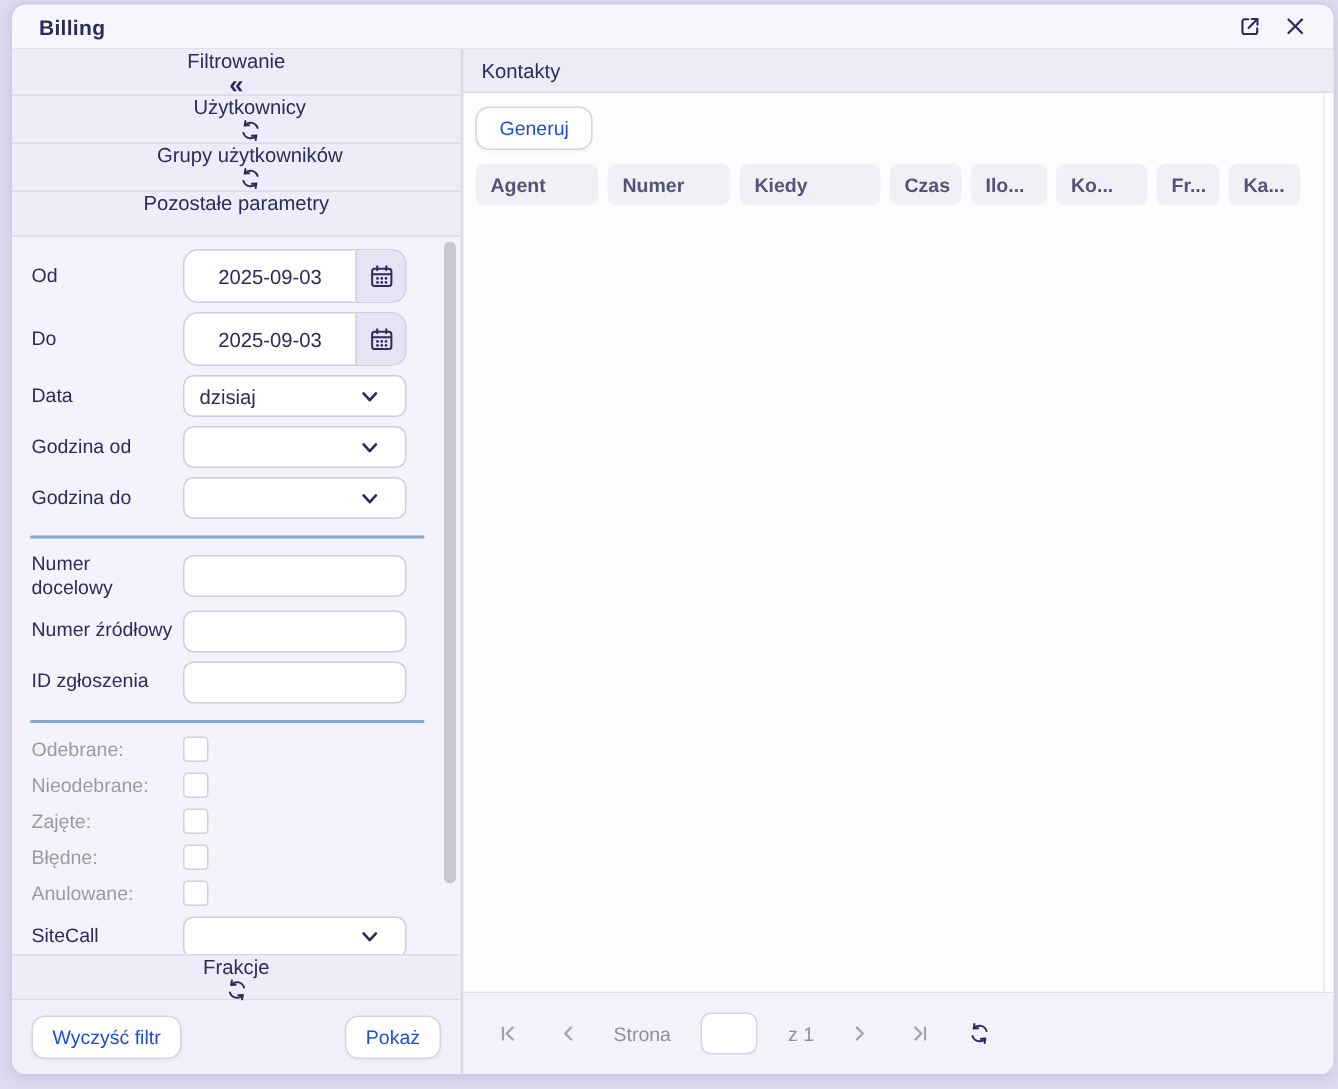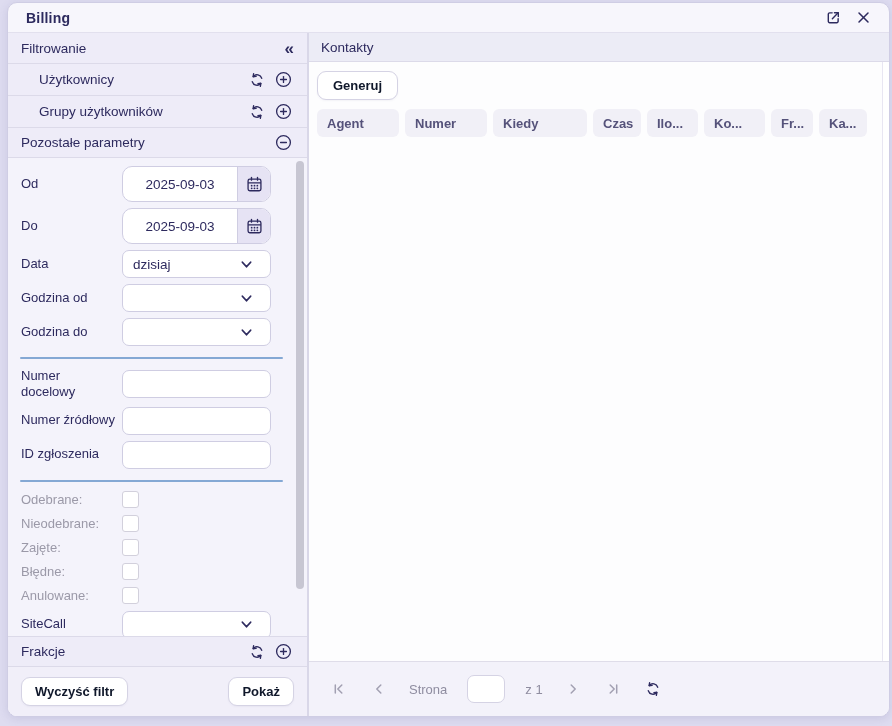--- a/index.html
+++ b/index.html
@@ -31,21 +31,21 @@
   .winbtn + .winbtn { margin-left: 6px; }
   
   .body { flex: 1; display: flex; min-height: 0; }
   .sidebar {
     width: 301px; flex: 0 0 301px; display: flex; flex-direction: column;
     border-right: 2px solid #d9d7e8; background: #f4f3fb; min-height: 0;
   }
   .secrow {
     display: flex; align-items: center; padding: 0 13px;
     background: #eeecf8; border-bottom: 1px solid #dcdae9;
-    font-size: 13.5px; font-weight: 500; color: #2d2a5e; flex-shrink: 0;
+    font-size: 13.5px; font-weight: 500; color: #2d2a5e; flex-shrink: 0; flex-direction: column;
   }
   .secrow .sp { flex: 1; }
   .h31 { height: 31px; } .h32 { height: 32px; padding-left: 31px; } .h30 { height: 30px; gap: 18px; }
   .collapse-glyph { font-size: 17px; font-weight: 600; line-height: 1; cursor: pointer; }
   .iconbtn {
     background: none; border: none; color: #2d2a5e; display: flex; align-items: center;
     justify-content: center; width: 22px; height: 22px; cursor: pointer; padding: 0;
   }
   .secrow .iconbtn + .iconbtn { margin-left: 4px; }
   
@@ -92,22 +92,22 @@
   }
   .sitecall-row { }
   
   .fracrow { border-top: 1px solid #dcdae9; text-align: center; }
   .side-footer {
     height: 49px; flex: 0 0 49px; display: flex; align-items: center;
     justify-content: space-between; padding: 0 13px; background: #f1eff9;
   }
   .btn {
     background: #fff; border: 1px solid #d5d3e4; border-radius: 9px;
-    padding: 6px 13px; font-family: inherit; font-size: 13px; color: #0f172a;
-    cursor: pointer; box-shadow: 0 1px 2px rgba(90,90,140,.06); font-weight: bold;
+    padding: 6px 13px; font-family: inherit; font-size: 13px; color: #1d4ed8;
+    cursor: pointer; box-shadow: 0 1px 2px rgba(90,90,140,.06);
   }
   
   .main { flex: 1; display: flex; flex-direction: column; min-width: 0; min-height: 0; }
   .main-header {
     height: 29px; flex: 0 0 29px; background: #ececf6; border-bottom: 1px solid #dcdae9;
     display: flex; align-items: center; padding: 0 12px; font-size: 13.5px; font-weight: 500;
   }
   .main-content { flex: 1; background: #fdfdfe; position: relative; padding: 8px 14px 0 8px; min-height: 0; }
   .main-gutter {
     position: absolute; top: 0; right: 0; bottom: 0; width: 7px;

